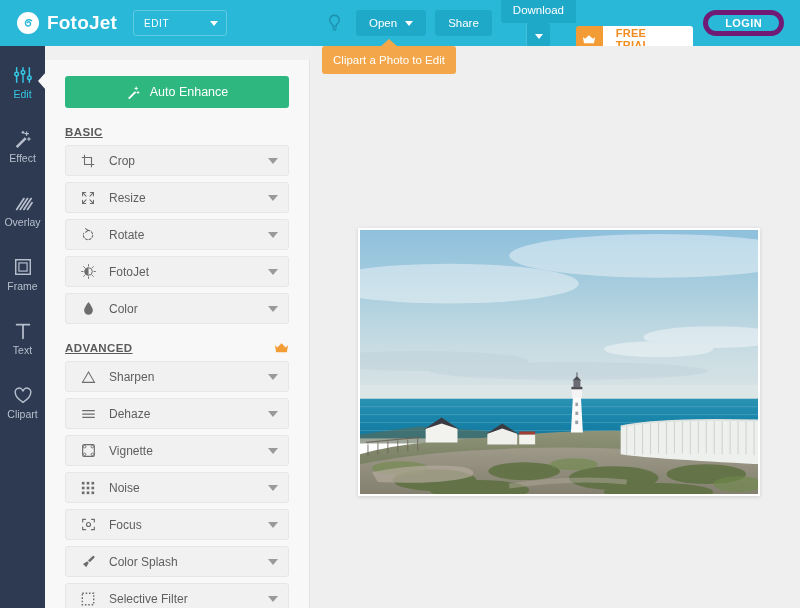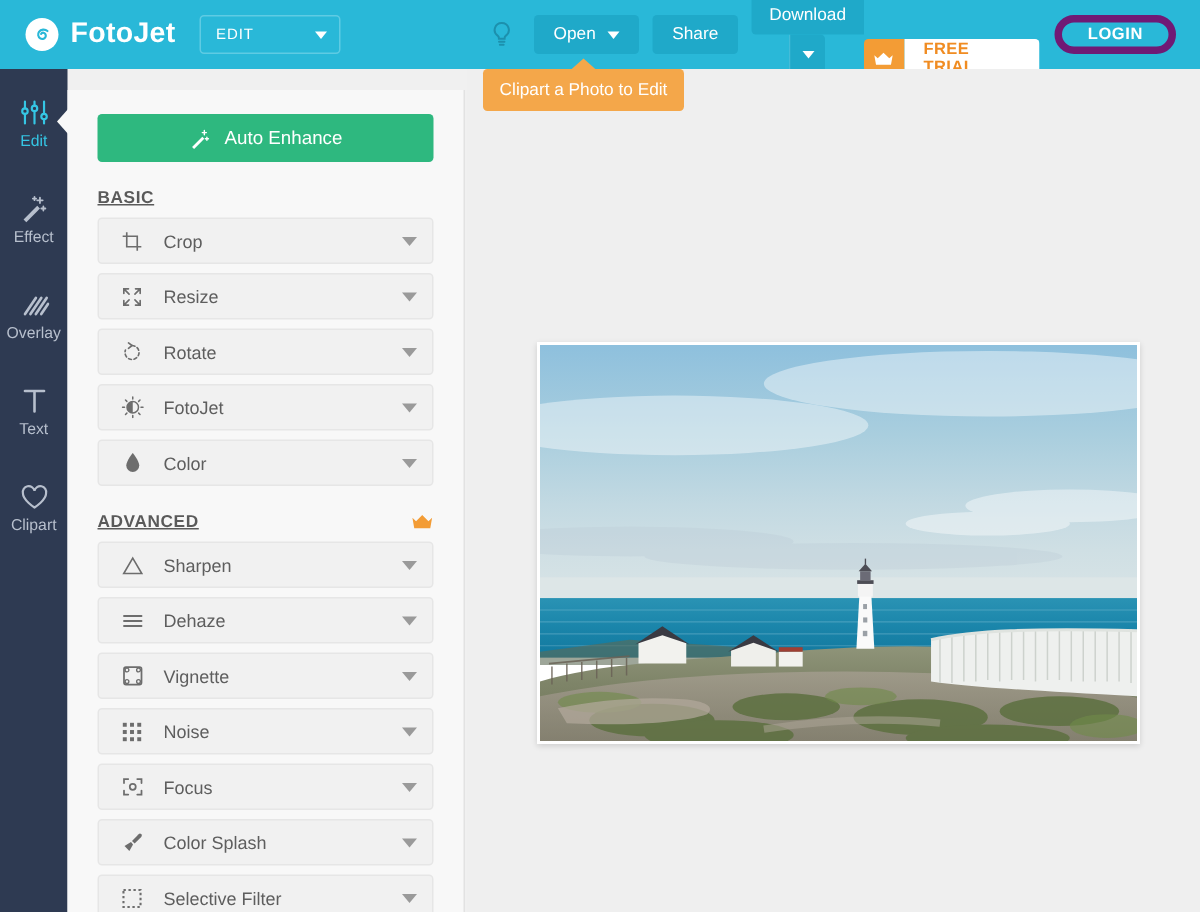--- a/index.html
+++ b/index.html
@@ -265,20 +265,29 @@
       <span class="icon-box">
         <svg width="20" height="18" viewBox="0 0 22 20">
           <g stroke="#b7bfcd" stroke-width="2" stroke-linecap="round">
             <path d="M4 16L12 4M8 16L16 4M12 16L20 4M16 16L21 8.5"></path>
           </g>
         </svg>
       </span>
       <span class="r-label">Overlay</span>
     </div>
 
+    <div class="rail-item">
+      <span class="icon-box">
+        <svg width="20" height="20" viewBox="0 0 22 22">
+          <rect x="3" y="3" width="16" height="16" fill="none" stroke="#b7bfcd" stroke-width="1.6"></rect>
+          <rect x="6.5" y="6.5" width="9" height="9" fill="none" stroke="#b7bfcd" stroke-width="1.3"></rect>
+        </svg>
+      </span>
+      <span class="r-label">Frame</span>
+    </div>
 
     <div class="rail-item">
       <span class="icon-box">
         <svg width="20" height="20" viewBox="0 0 22 22">
           <path d="M4 4h14M11 4v15" stroke="#b7bfcd" stroke-width="1.9" stroke-linecap="round"></path>
         </svg>
       </span>
       <span class="r-label">Text</span>
     </div>
 

